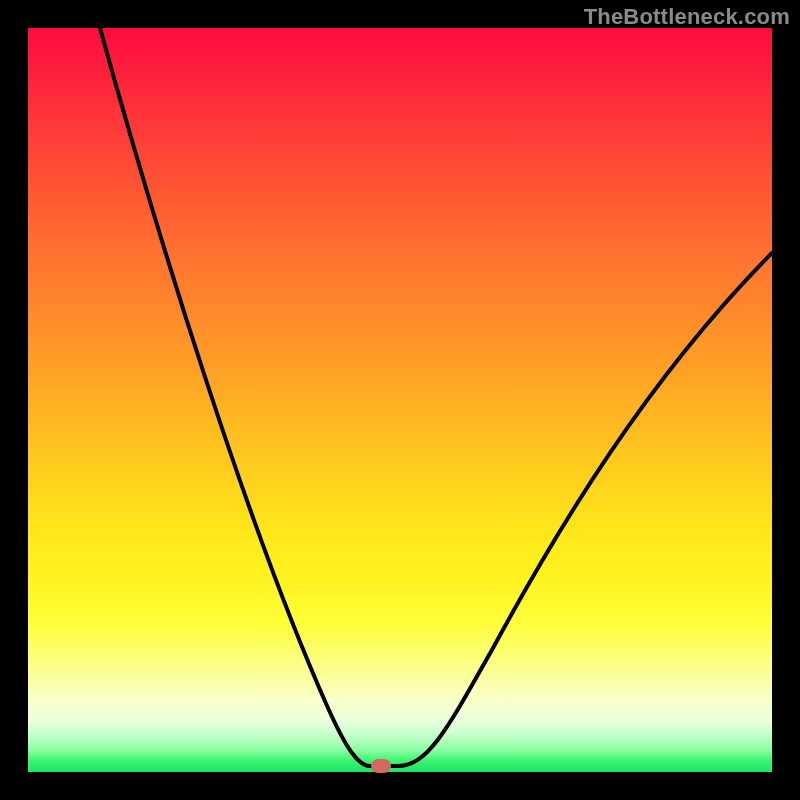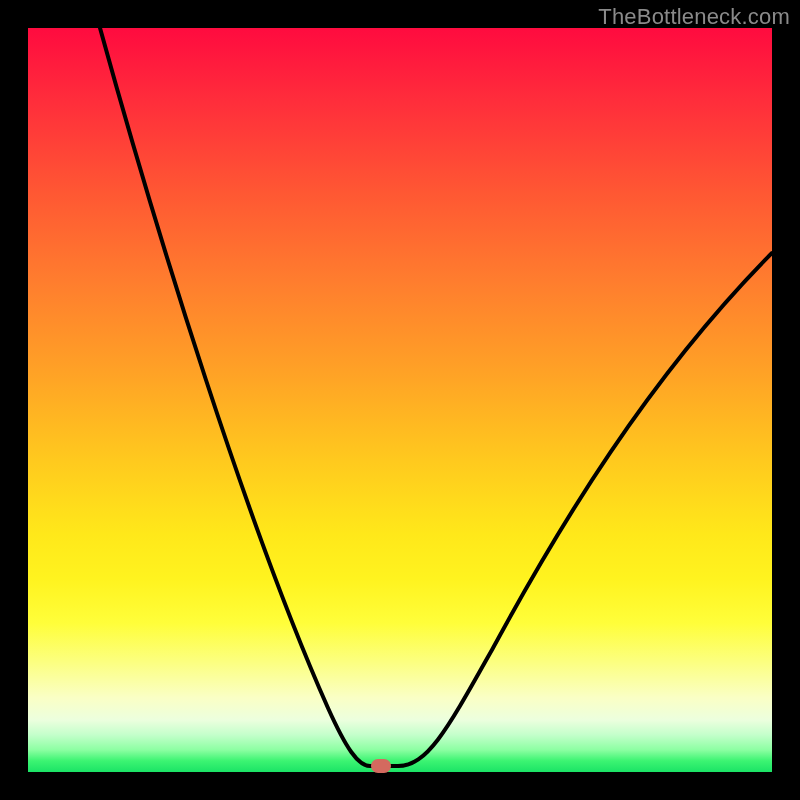--- a/index.html
+++ b/index.html
@@ -59,21 +59,21 @@
     background: #d46a5f;
     border-radius: 7px;
     transform: translate(-50%, -50%);
   }
   .watermark {
     position: absolute;
     top: 4px;
     right: 10px;
     color: #8a8a8a;
     font-size: 22px;
-    font-weight: 400;
+    font-weight: 700;
     letter-spacing: 0.2px;
   }
 </style>
 </head>
 <body>
 
 <div class="frame">
   <div class="plot">
 
     <svg class="curve-svg" viewBox="0 0 744 744" preserveAspectRatio="none">

